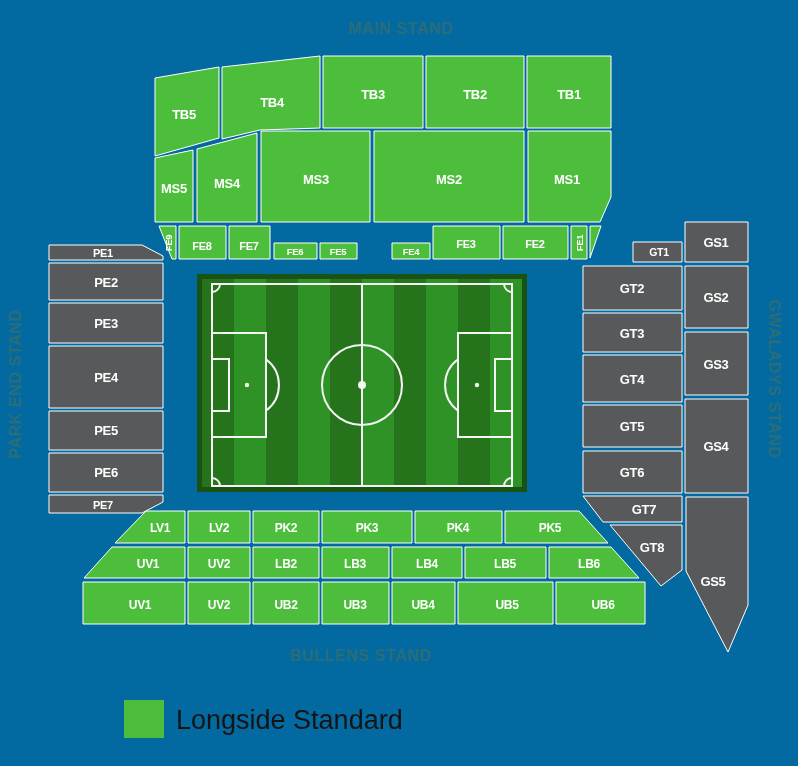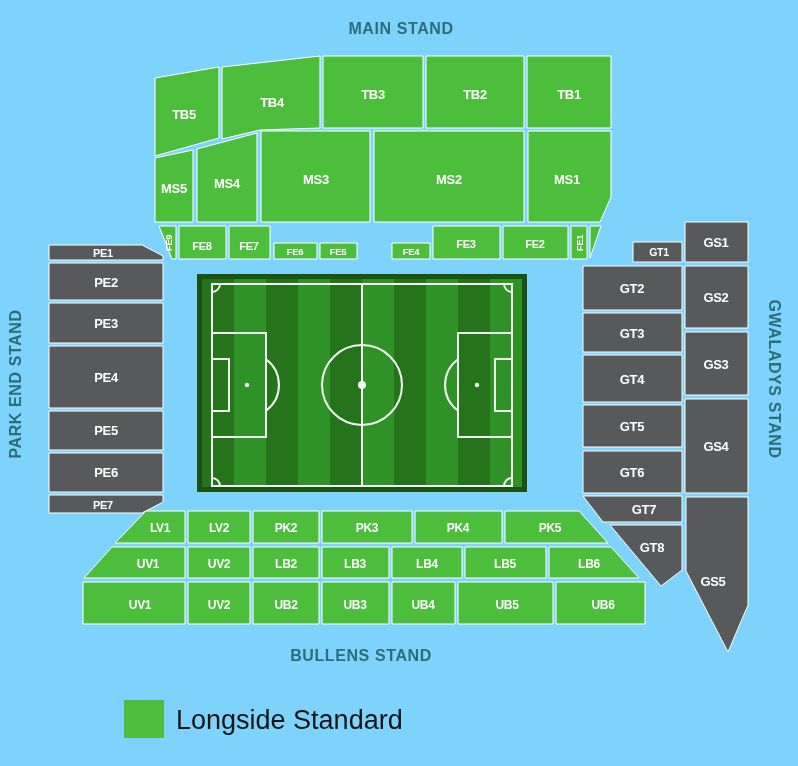--- a/index.html
+++ b/index.html
@@ -1,16 +1,16 @@
 <!DOCTYPE html>
 <html><head>
 <meta charset="utf-8">
 <style>
   html,body{margin:0;padding:0;background:#ffffff;}
-  .stage{position:relative;width:798px;height:766px;background:#7dd3fc;font-family:"Liberation Sans",sans-serif;}
+  .stage{position:relative;width:798px;height:766px;background:#0369a1;font-family:"Liberation Sans",sans-serif;}
   svg{display:block;}
   .sec-green{fill:#4DBE3C;stroke:#ffffff;stroke-width:1;}
   .sec-gray{fill:#58595A;stroke:#ffffff;stroke-width:1;}
   .sec-green[data-interactable="true"]{cursor:pointer;}
   .lbl{fill:#ffffff;font-family:"Liberation Sans",sans-serif;font-weight:700;font-size:13px;
        text-anchor:middle;letter-spacing:-0.3px;pointer-events:none;}
   .lbl-sm{font-size:11px;}
   .lbl-xs{font-size:9.5px;}
   .lbl-row{font-size:12px;}
   .lbl-t{font-size:10.5px;}

